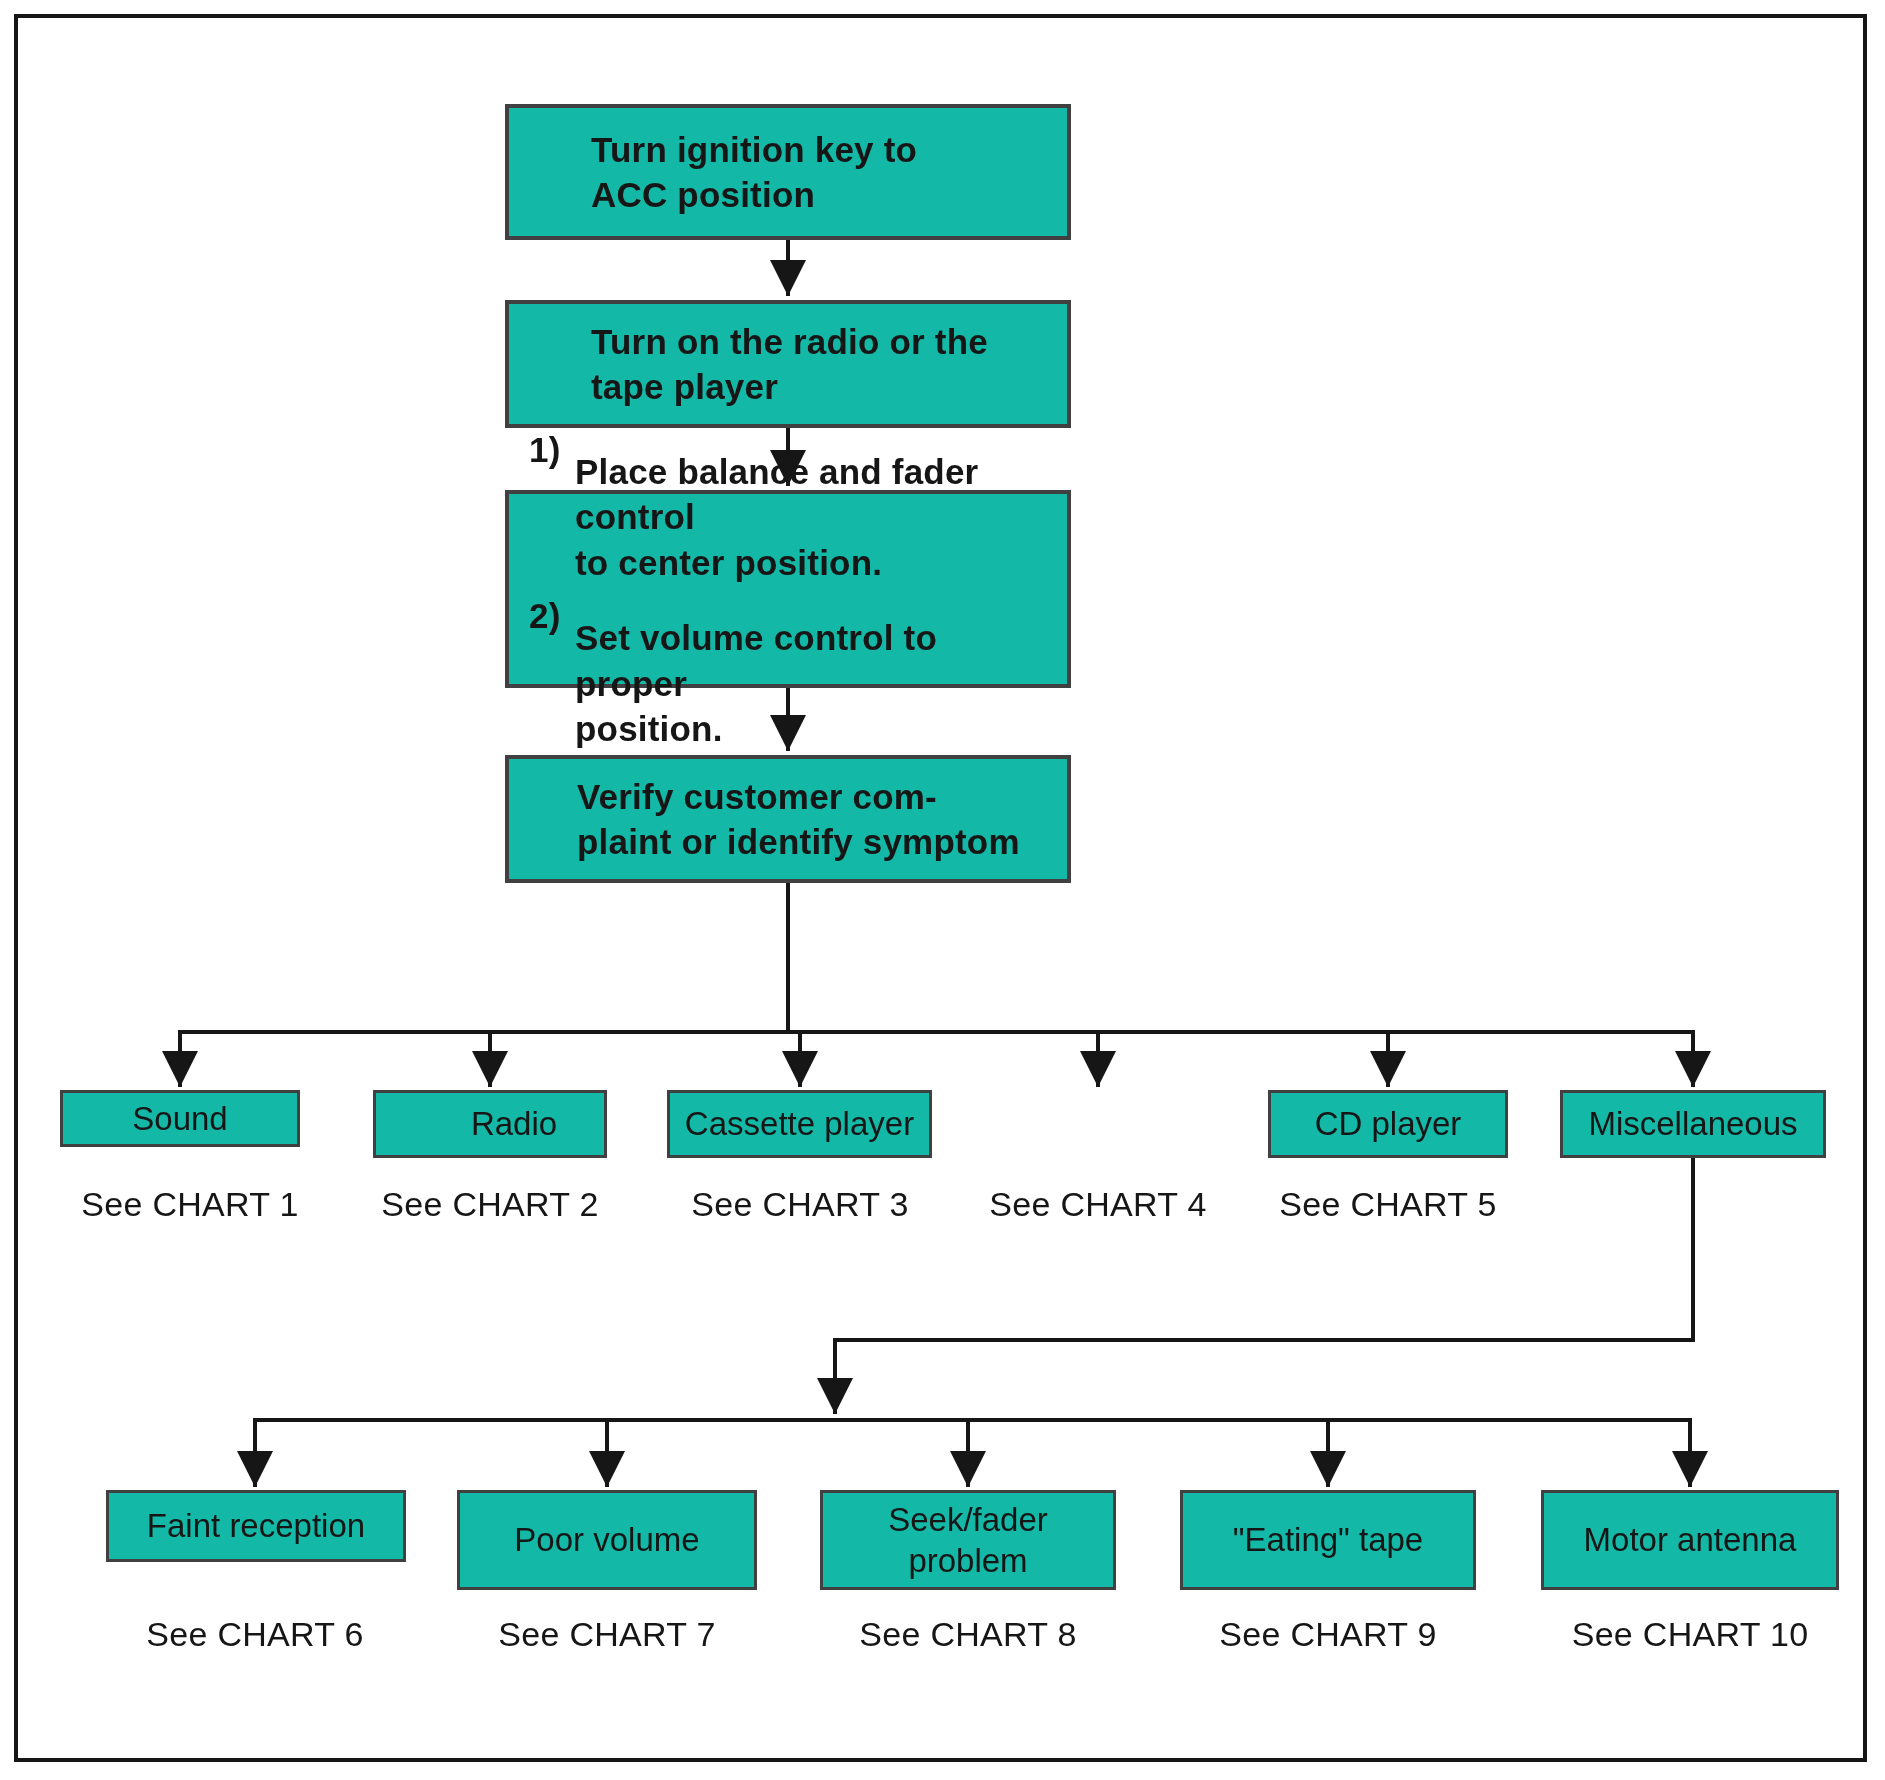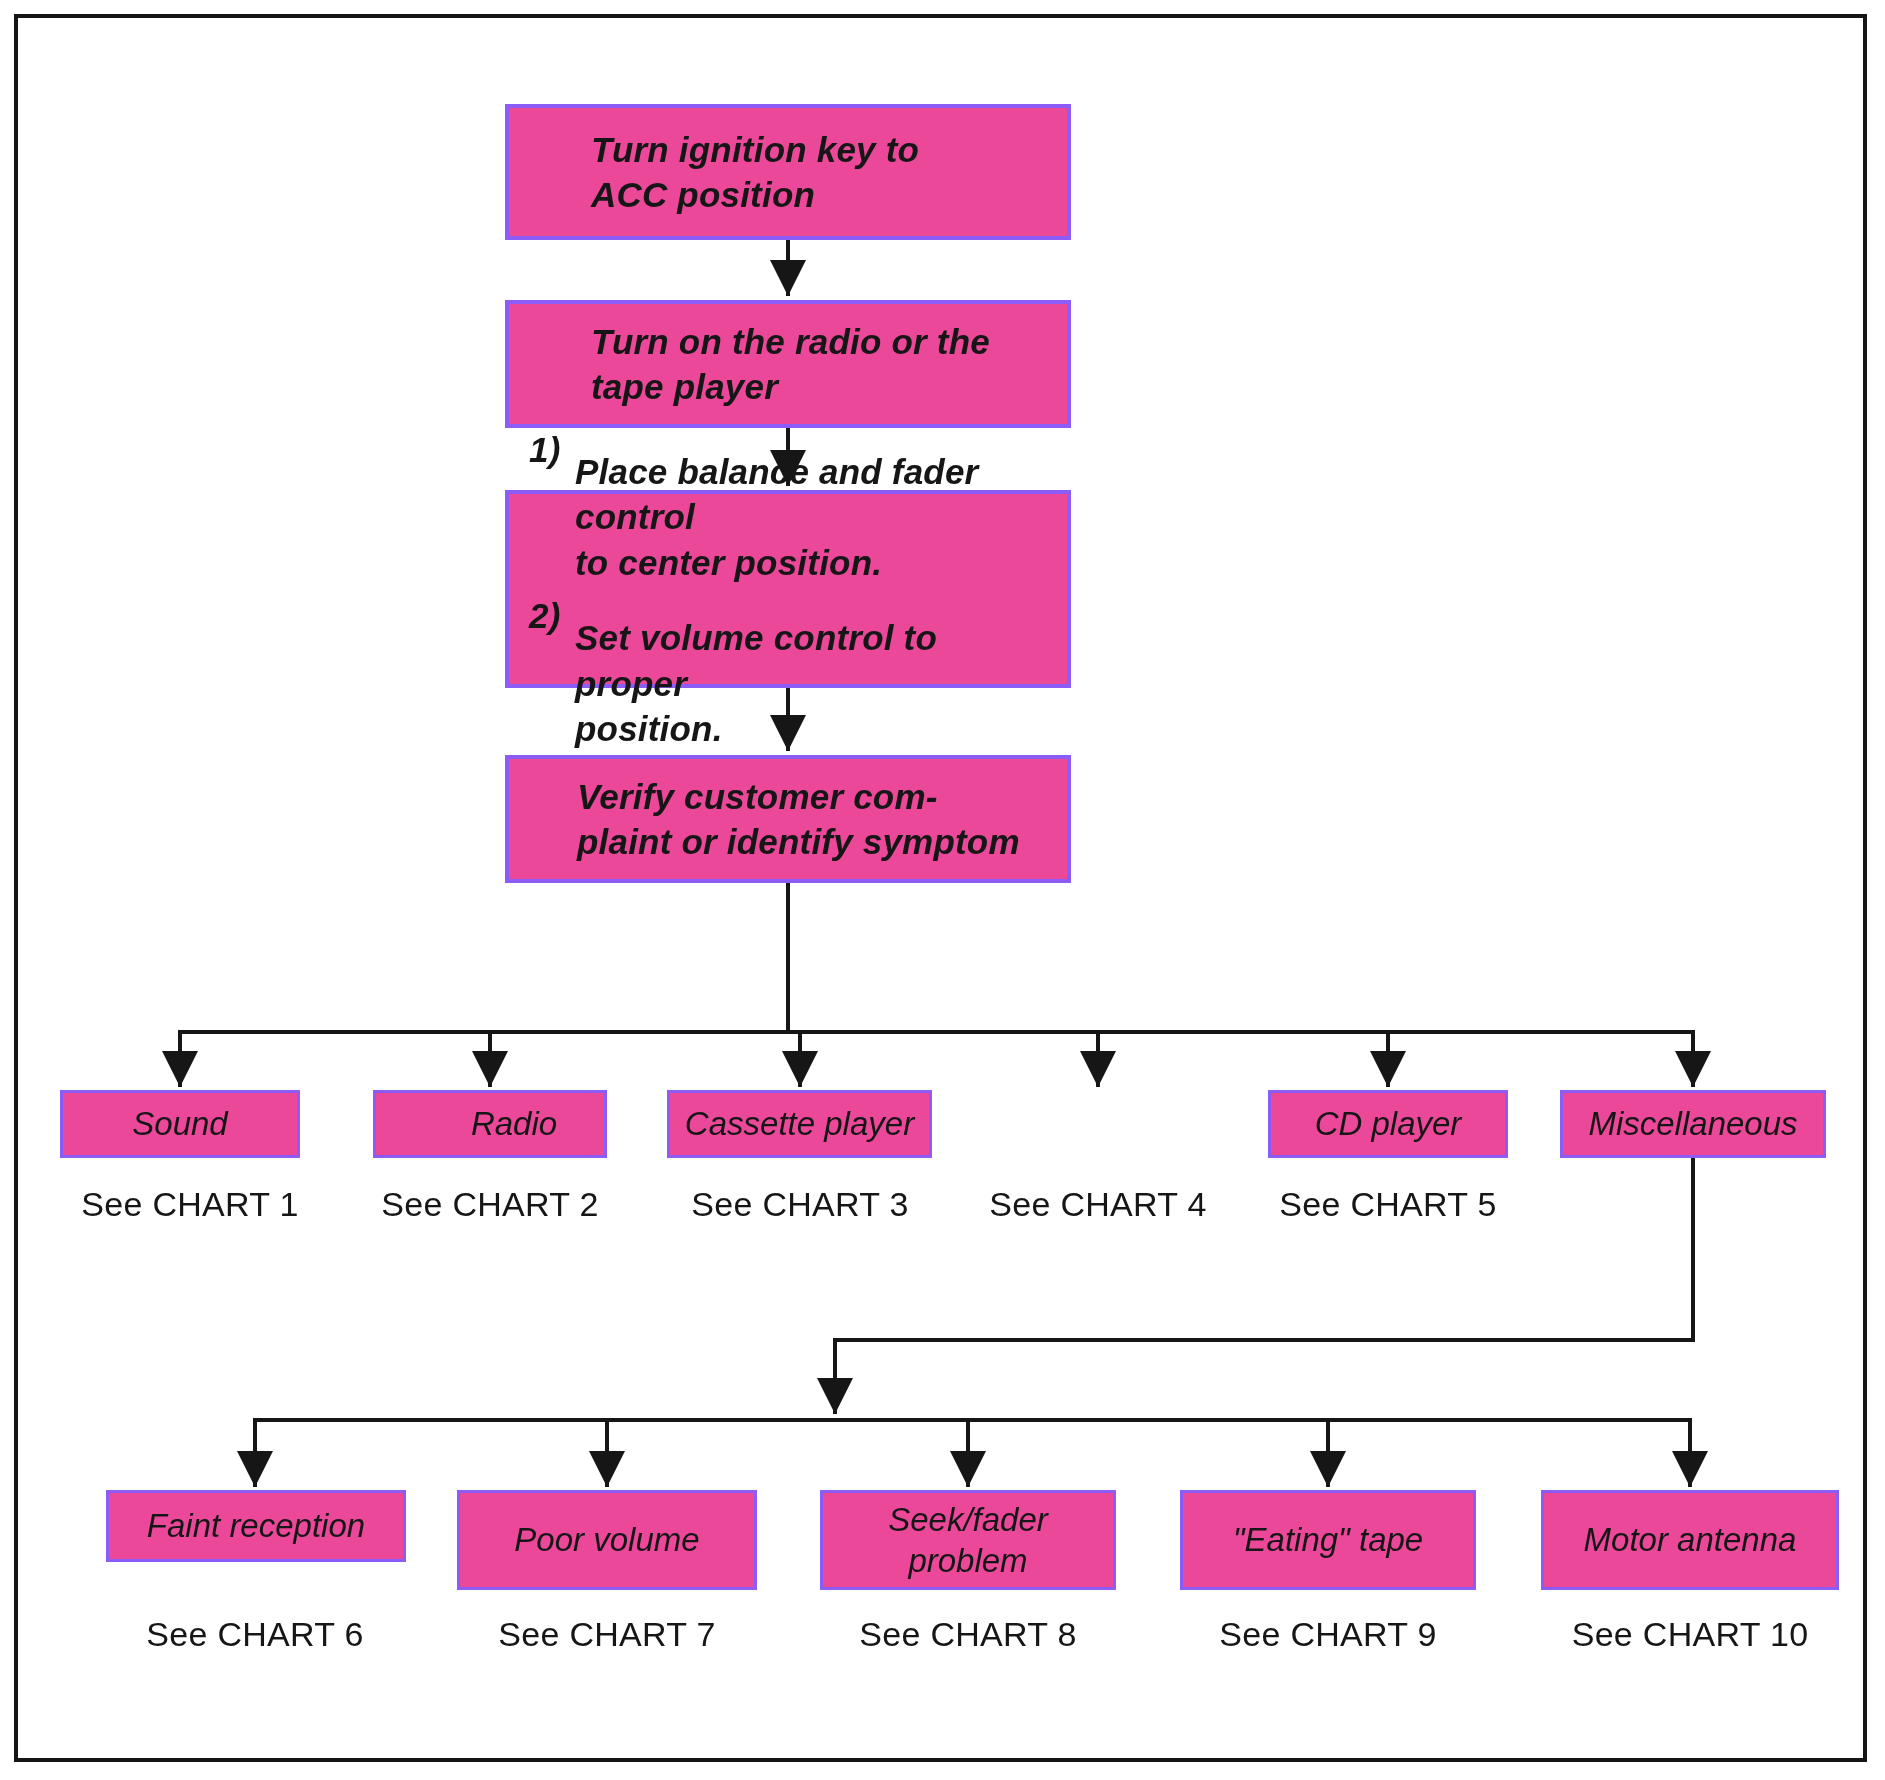--- a/index.html
+++ b/index.html
@@ -26,23 +26,22 @@
     box-sizing: border-box;
   }
   .connectors {
     position: absolute;
     left: 0;
     top: 0;
   }
   .box {
     position: absolute;
     box-sizing: border-box;
-    background: #ec4899;
-    border: 4px solid #8b5cf6;
-    font-style: italic;
+    background: #14b8a6;
+    border: 4px solid #404040;
   }
   
   .step {
     display: flex;
     flex-direction: column;
     justify-content: center;
     font-weight: bold;
     font-size: 35px;
     line-height: 1.3;
     white-space: pre-line;
@@ -149,21 +148,21 @@
       <span class="litext">Set volume control to proper
 position.</span>
     </div>
   </div>
 
   <div class="box step verify" style="left:505px; top:755px; width:566px; height:128px;">
     <div>Verify customer com-
 plaint  or identify symptom</div>
   </div>
 
-  <div class="box cat" style="left:60px; top:1090px; width:240px; height:68px;">
+  <div class="box cat" style="left:60px; top:1090px; width:240px; height:57px;">
     <span>Sound</span>
   </div>
   <div class="box cat" style="left:373px; top:1090px; width:234px; height:68px;padding-left:48px;">
     <span>Radio</span>
   </div>
   <div class="box cat" style="left:667px; top:1090px; width:265px; height:68px;">
     <span>Cassette player</span>
   </div>
   <div class="box cat" style="left:1268px; top:1090px; width:240px; height:68px;">
     <span>CD player</span>

